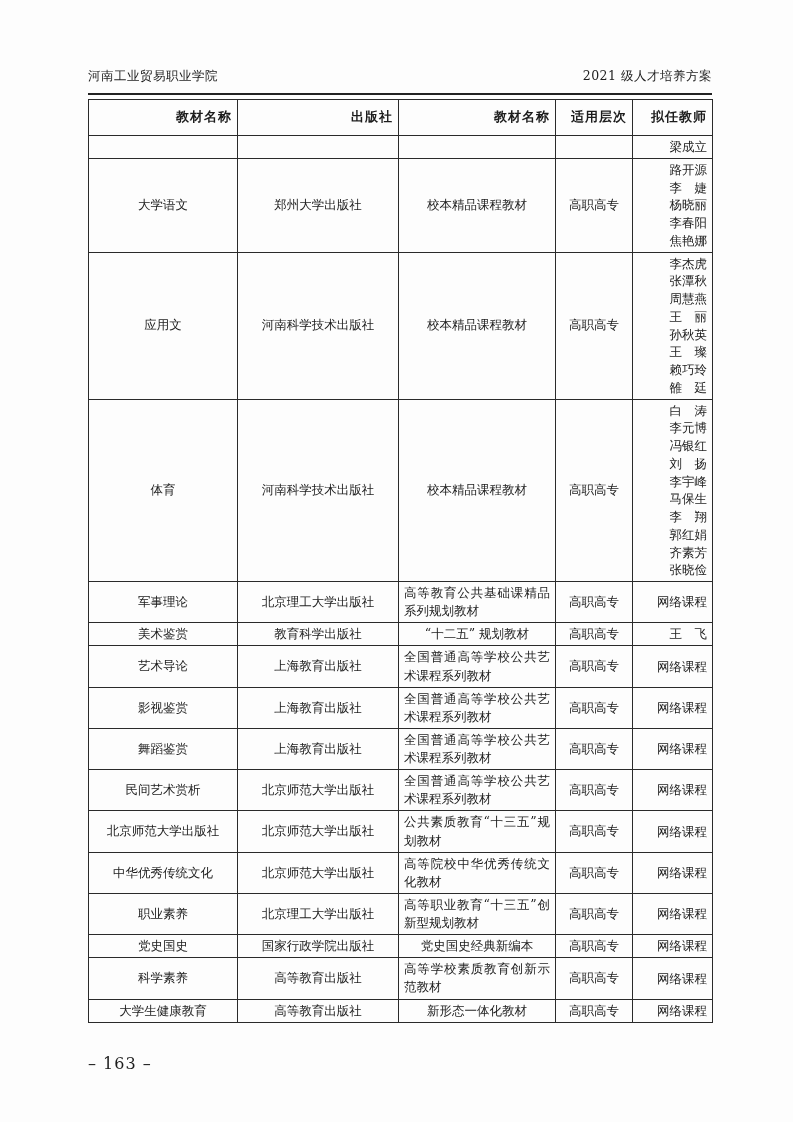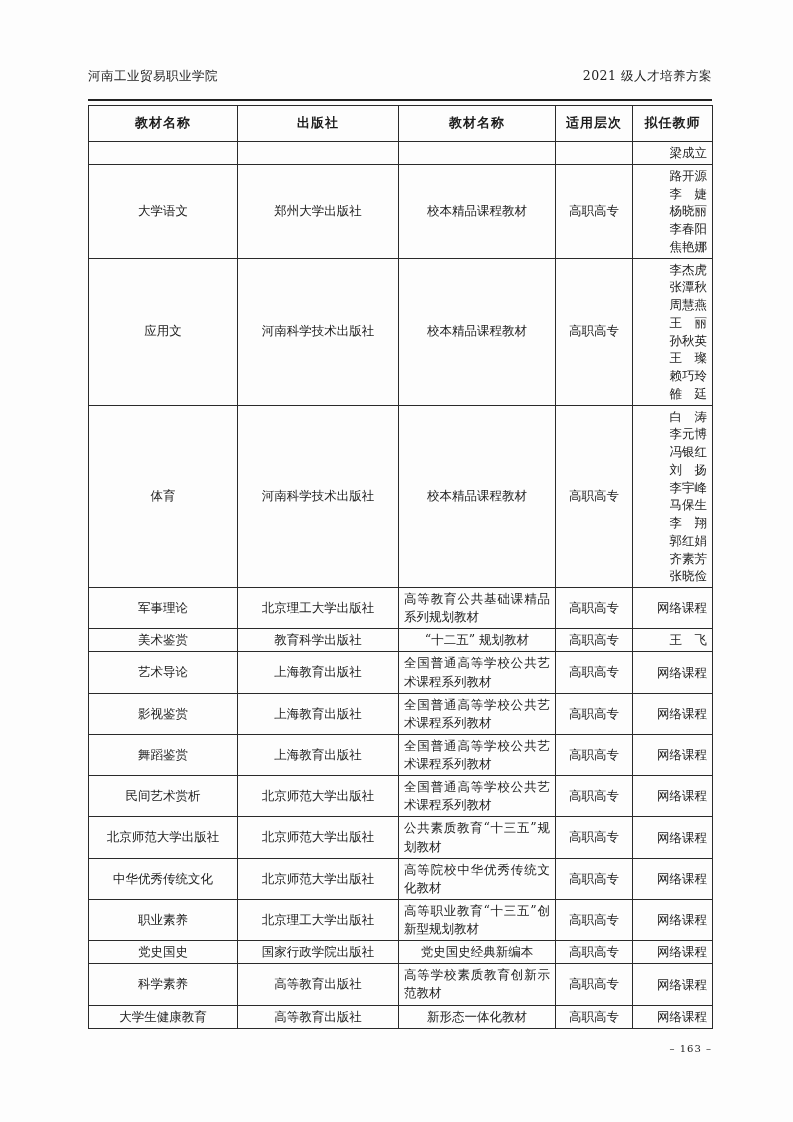--- a/index.html
+++ b/index.html
@@ -12,21 +12,21 @@
     color:#1c1c1c;
     box-sizing:border-box;
     padding:68px 81px 0 88px;
   }
   .doc-header {
     display:flex;
     justify-content:space-between;
     align-items:flex-end;
     font-size:12.5px;
     letter-spacing:0.5px;
-    padding-bottom:14px;
+    padding-bottom:8px;
     border-bottom:2.5px solid #222;
   }
   table.textbook-table {
     margin-top:4px;
     width:624px;
     border-collapse:collapse;
     table-layout:fixed;
     border:1.5px solid #222;
   }
   .textbook-table th, .textbook-table td {
@@ -37,32 +37,33 @@
     vertical-align:middle;
     padding:2px 5px;
     overflow:hidden;
     word-break:break-all;
   }
   .textbook-table th {
     font-weight:bold;
     font-size:13px;
     height:31px;
     letter-spacing:1px;
+    text-align:right;
   }
   .textbook-table td.level-long {
     text-align:justify;
     text-justify:inter-character;
     margin-left:29px;
   }
   .teacher-line { line-height:1.42; white-space:nowrap;text-align:right; }
   .doc-footer {
-    margin-top:14px;
+    margin-top:31px;
     width:624px;
-    text-align:right;
-    font-size:10px;
+    text-align:left;
+    font-size:16px;
     letter-spacing:1px;
   }
 </style>
 </head>
 <body>
 
 <div class="page">
 
   <div class="doc-header">
     <span>河南工业贸易职业学院</span>

